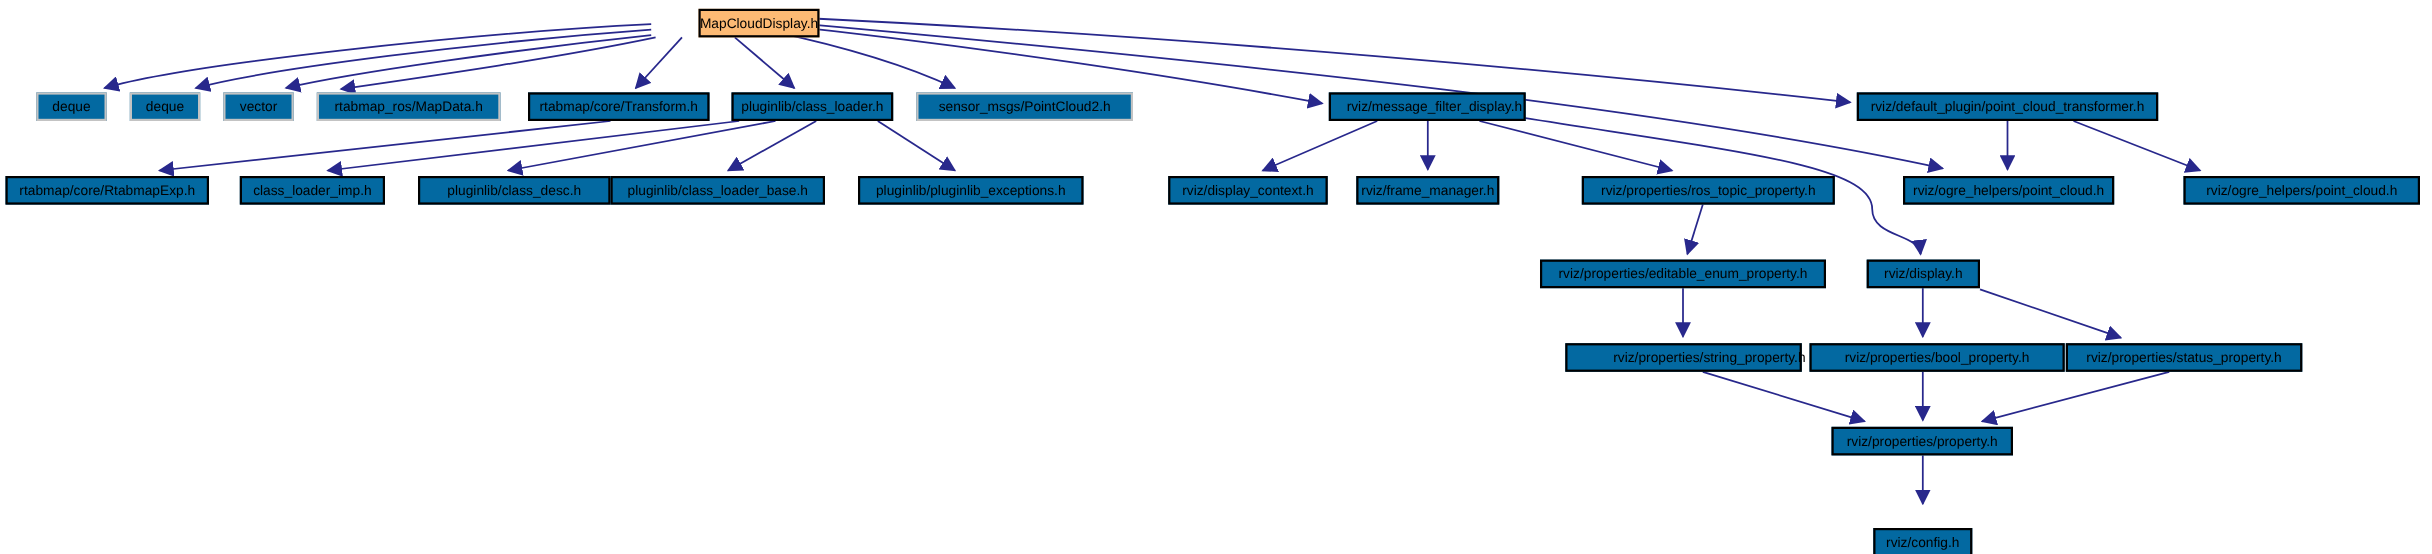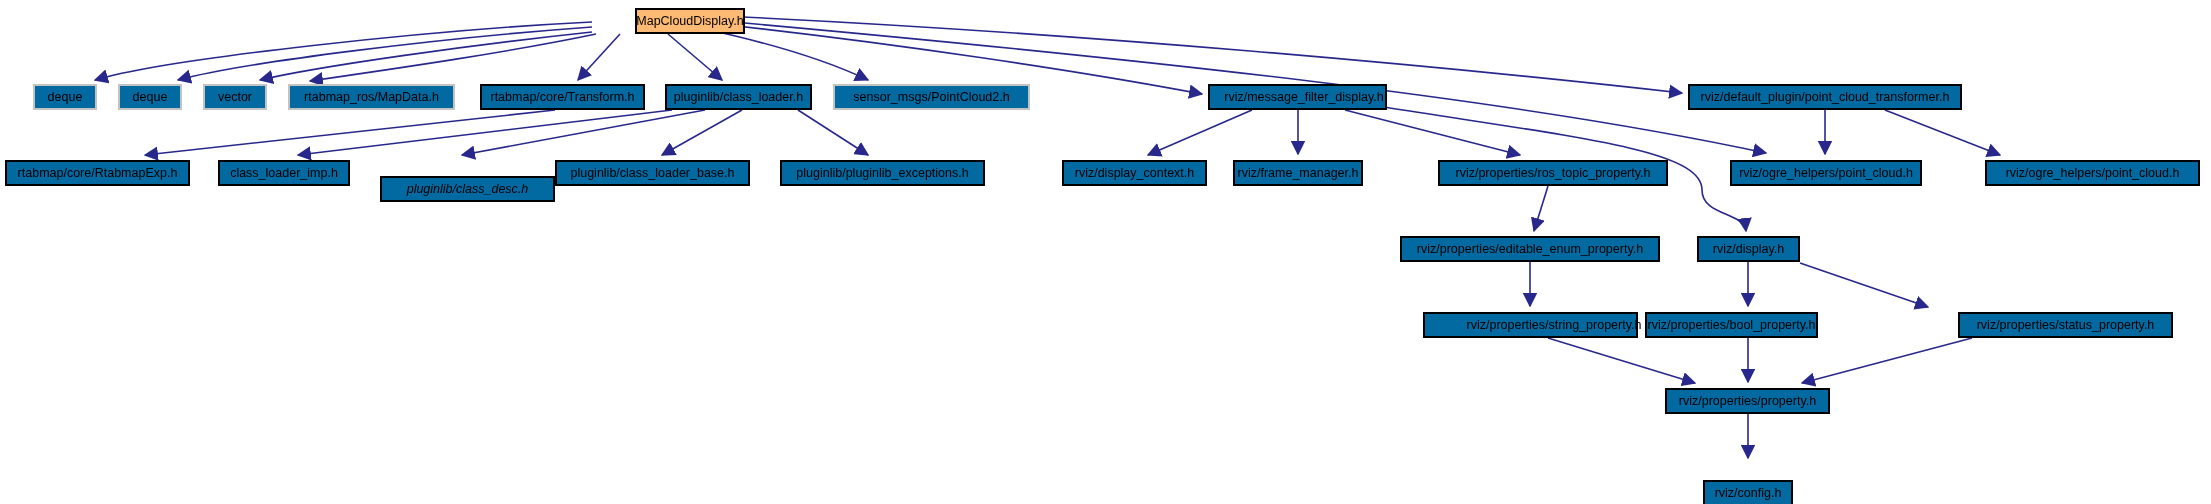--- a/index.html
+++ b/index.html
@@ -98,21 +98,21 @@
       </div>
       <div class="node internal" style="left: 1688px; top: 84px; width: 274px;">
         <span>rviz/default_plugin/point_cloud_transformer.h</span>
       </div>
       <div class="node internal" style="left: 5px; top: 160px; width: 185px;">
         <span>rtabmap/core/RtabmapExp.h</span>
       </div>
       <div class="node internal" style="left: 218px; top: 160px; width: 132px;">
         <span>class_loader_imp.h</span>
       </div>
-      <div class="node internal" style="left: 380px; top: 176px; width: 175px; font-style: italic;">
+      <div class="node internal" style="left: 380px; top: 160px; width: 175px;">
         <span>pluginlib/class_desc.h</span>
       </div>
       <div class="node internal" style="left: 555px; top: 160px; width: 195px;">
         <span>pluginlib/class_loader_base.h</span>
       </div>
       <div class="node internal" style="left: 780px; top: 160px; width: 205px;">
         <span>pluginlib/pluginlib_exceptions.h</span>
       </div>
       <div class="node internal" style="left: 1062px; top: 160px; width: 145px;">
         <span>rviz/display_context.h</span>
@@ -131,24 +131,24 @@
       </div>
       <div class="node internal" style="left: 1400px; top: 236px; width: 260px;">
         <span>rviz/properties/editable_enum_property.h</span>
       </div>
       <div class="node internal" style="left: 1697px; top: 236px; width: 103px;">
         <span>rviz/display.h</span>
       </div>
       <div class="node internal" style="left: 1423px; top: 312px; width: 215px; padding-left: 47px;">
         <span>rviz/properties/string_property.h</span>
       </div>
-      <div class="node internal" style="left: 1645px; top: 312px; width: 173px;">
+      <div class="node internal" style="left: 1645px; top: 312px; width: 232px;">
         <span>rviz/properties/bool_property.h</span>
       </div>
-      <div class="node internal" style="left: 1958px; top: 312px; width: 215px;">
+      <div class="node internal" style="left: 1878px; top: 312px; width: 215px;">
         <span>rviz/properties/status_property.h</span>
       </div>
       <div class="node internal" style="left: 1665px; top: 388px; width: 165px;">
         <span>rviz/properties/property.h</span>
       </div>
       <div class="node internal" style="left: 1703px; top: 480px; width: 90px;">
         <span>rviz/config.h</span>
       </div>
     </div>
 </div>

